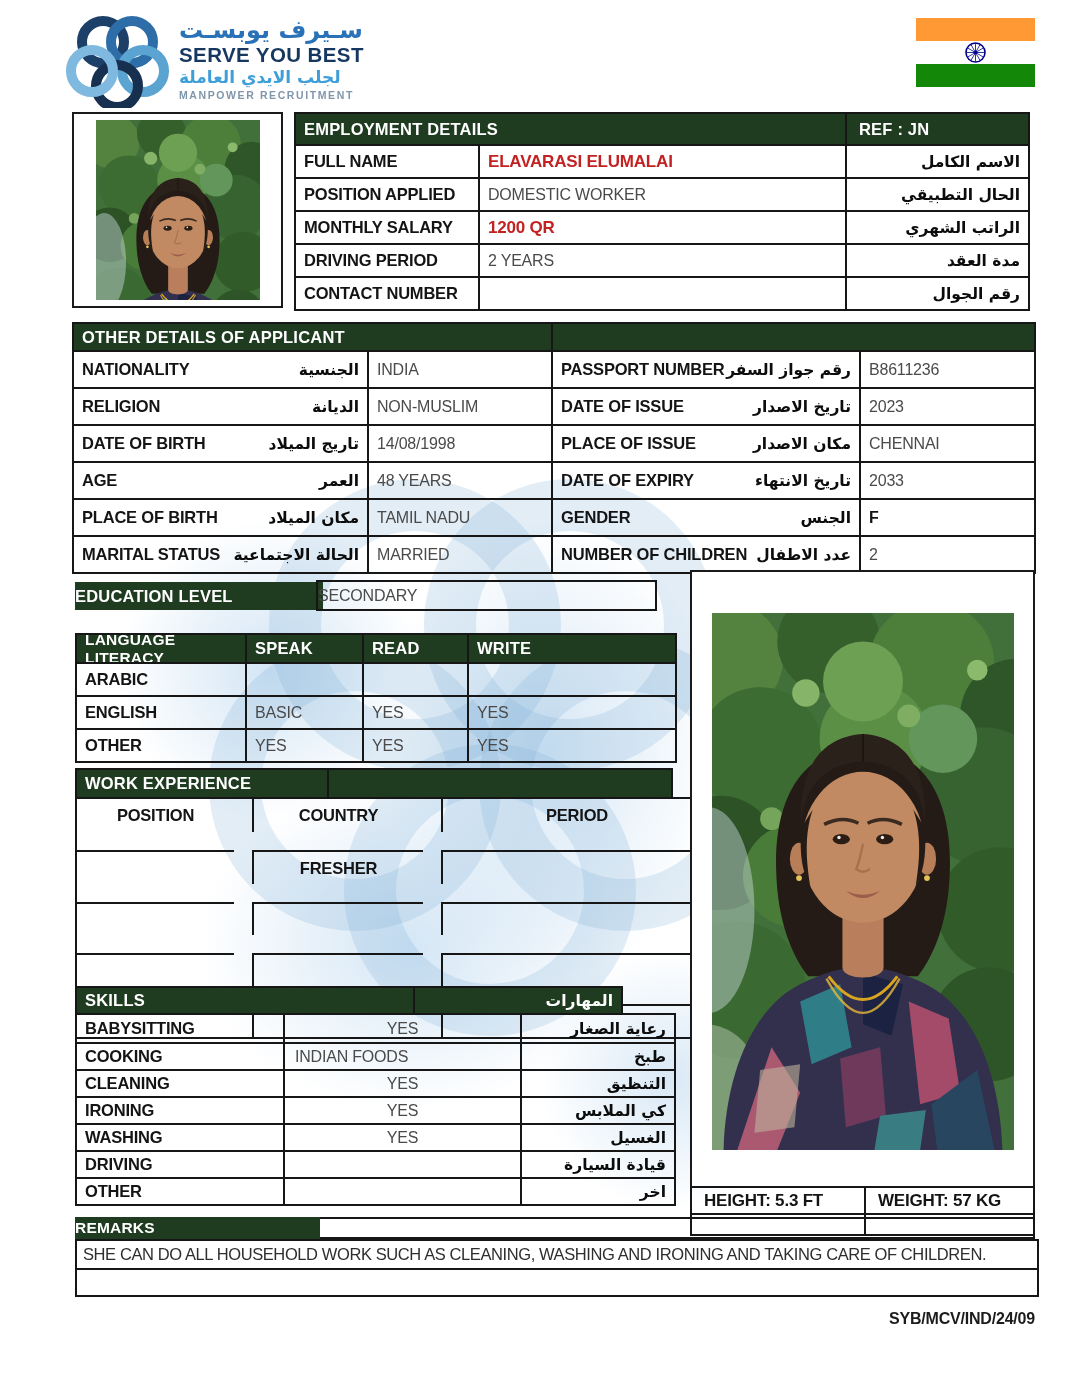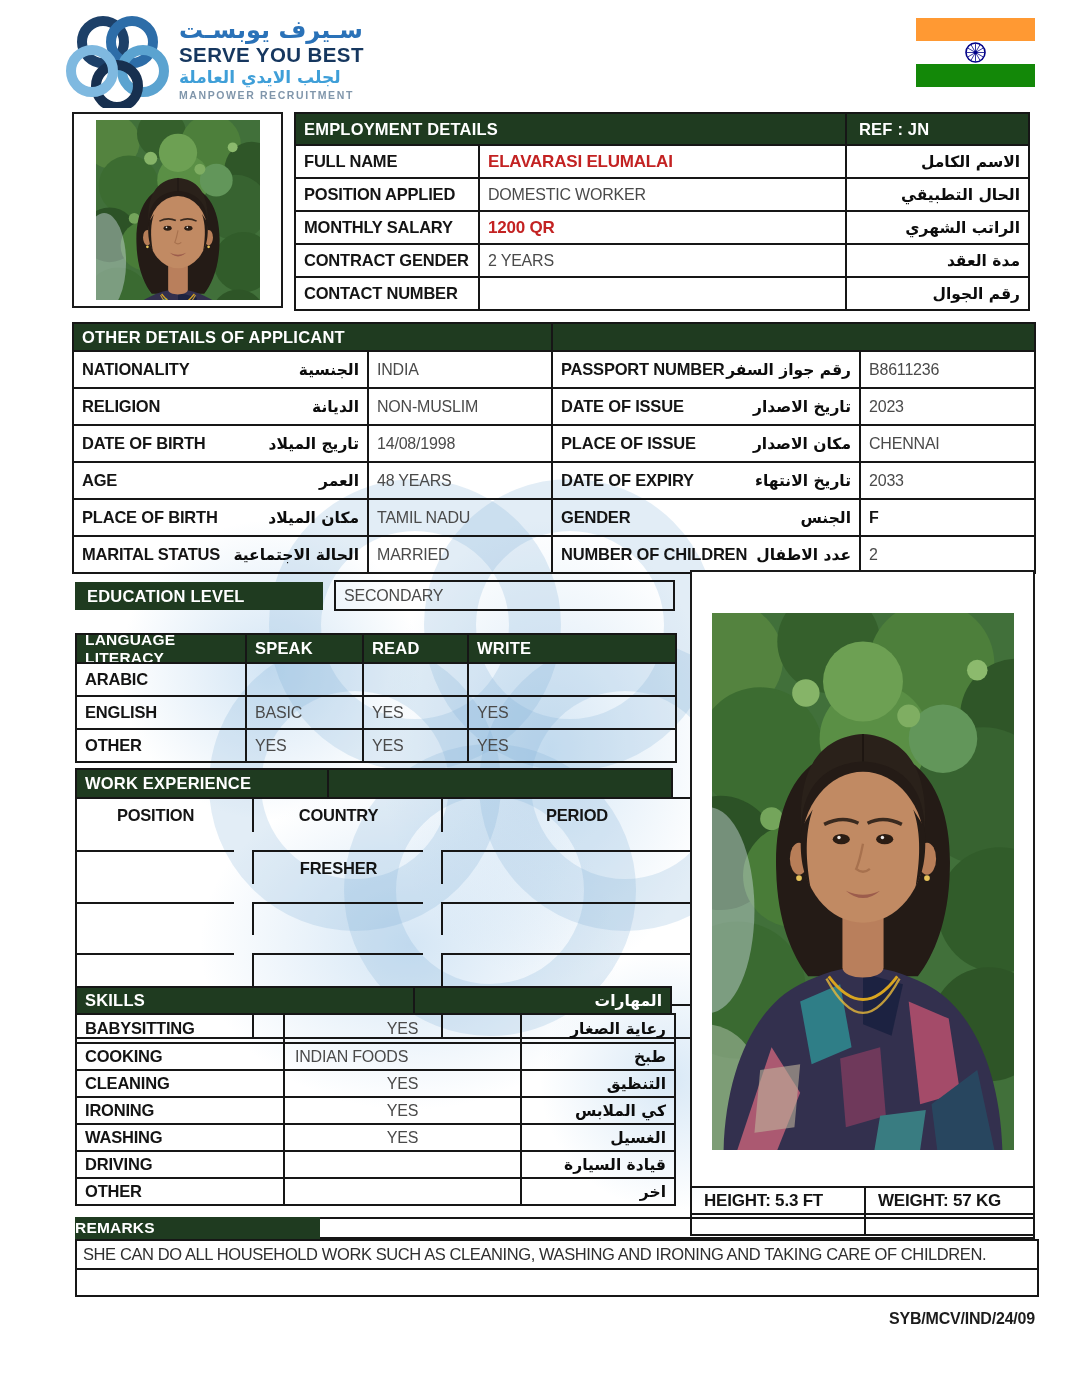--- a/index.html
+++ b/index.html
@@ -160,21 +160,21 @@
   <div class="c ar right pr8">الاسم الكامل</div>
 
   <div class="c nl lbl p8">POSITION APPLIED</div>
   <div class="c val p8">DOMESTIC WORKER</div>
   <div class="c ar right pr8">الحال التطبيقي</div>
 
   <div class="c nl lbl p8">MONTHLY SALARY</div>
   <div class="c val red p8" style="font-size:17px;">1200 QR</div>
   <div class="c ar right pr8">الراتب الشهري</div>
 
-  <div class="c nl lbl p8">CONTRACT GENDER</div>
+  <div class="c nl lbl p8">DRIVING PERIOD</div>
   <div class="c val p8">2 YEARS</div>
   <div class="c ar right pr8">مدة العقد</div>
 
   <div class="c nl lbl p8">CONTACT NUMBER</div>
   <div class="c val p8"></div>
   <div class="c ar right pr8">رقم الجوال</div>
 </div>
 
 <div class="abs tbl" style="left:72px;top:322px;grid-template-columns:293px 184px 308px 175px;grid-template-rows:26px repeat(6,37px);">
   <div class="c nl nt hdr p8" style="grid-column:1/3;">OTHER DETAILS OF APPLICANT</div>
@@ -240,22 +240,22 @@
     <span class="ar">الحالة الاجتماعية</span>
   </div>
   <div class="c val p8">MARRIED</div>
   <div class="c between p8 pr8">
     <span class="lbl">NUMBER OF CHILDREN</span>
     <span class="ar">عدد الاطفال</span>
   </div>
   <div class="c val p8">2</div>
 </div>
 
-<div class="abs hdr" style="left:75px;top:582px;width:248px;height:28px;display:flex;align-items:center;padding-left:12px;box-sizing:border-box;">EDUCATION LEVEL</div>
-<div class="abs val" style="left:334px;top:580px;width:341px;height:31px;border:2px solid var(--ink);display:flex;align-items:center;padding-left:8px;box-sizing:border-box;">SECONDARY</div>
+<div class="abs hdr" style="left:75px;top:582px;width:248px;height:28px;display:flex;align-items:center;padding-left:0;box-sizing:border-box;">EDUCATION LEVEL</div>
+<div class="abs val" style="left:316px;top:580px;width:341px;height:31px;border:2px solid var(--ink);display:flex;align-items:center;padding-left:0;box-sizing:border-box;">SECONDARY</div>
 
 <div class="abs tbl" style="left:75px;top:633px;grid-template-columns:168px 117px 105px 208px;grid-template-rows:27px repeat(3,33px);">
   <div class="c nl nt hdr p8" style="font-size:15.5px;">LANGUAGE LITERACY</div>
   <div class="c nt hdr p8">SPEAK</div>
   <div class="c nt hdr p8">READ</div>
   <div class="c nt hdr p8">WRITE</div>
 
   <div class="c nl lbl p8">ARABIC</div>
   <div class="c val p8"></div>
   <div class="c val p8"></div>
@@ -290,21 +290,21 @@
 
   <div class="c nl val center"></div>
   <div class="c val center"></div>
   <div class="c val center"></div>
 
   <div class="c nl val center"></div>
   <div class="c val center"></div>
   <div class="c val center"></div>
 </div>
 
-<div class="abs" style="left:75px;top:986px;width:597px;height:27px;background:var(--green);display:flex;box-sizing:border-box;border:2px solid var(--ink);border-bottom:none;">
+<div class="abs" style="left:75px;top:986px;width:548px;height:27px;background:var(--green);display:flex;box-sizing:border-box;border:2px solid var(--ink);border-bottom:none;">
   <div class="hdr" style="width:338px;display:flex;align-items:center;padding-left:8px;border-right:2px solid var(--ink);box-sizing:border-box;background:transparent;">SKILLS</div>
   <div class="hdr ar" style="flex:1;display:flex;align-items:center;justify-content:flex-end;padding-right:8px;background:transparent;color:#fff;">المهارات</div>
 </div>
 <div class="abs tbl" style="left:75px;top:1013px;grid-template-columns:206px 237px 154px;grid-template-rows:repeat(7,27px);">
   <div class="c nl nt lbl p8">BABYSITTING</div>
   <div class="c nt val center">YES</div>
   <div class="c nt ar right pr8">رعاية الصغار</div>
 
   <div class="c nl lbl p8">COOKING</div>
   <div class="c val" style="padding-left:10px;">INDIAN FOODS</div>

